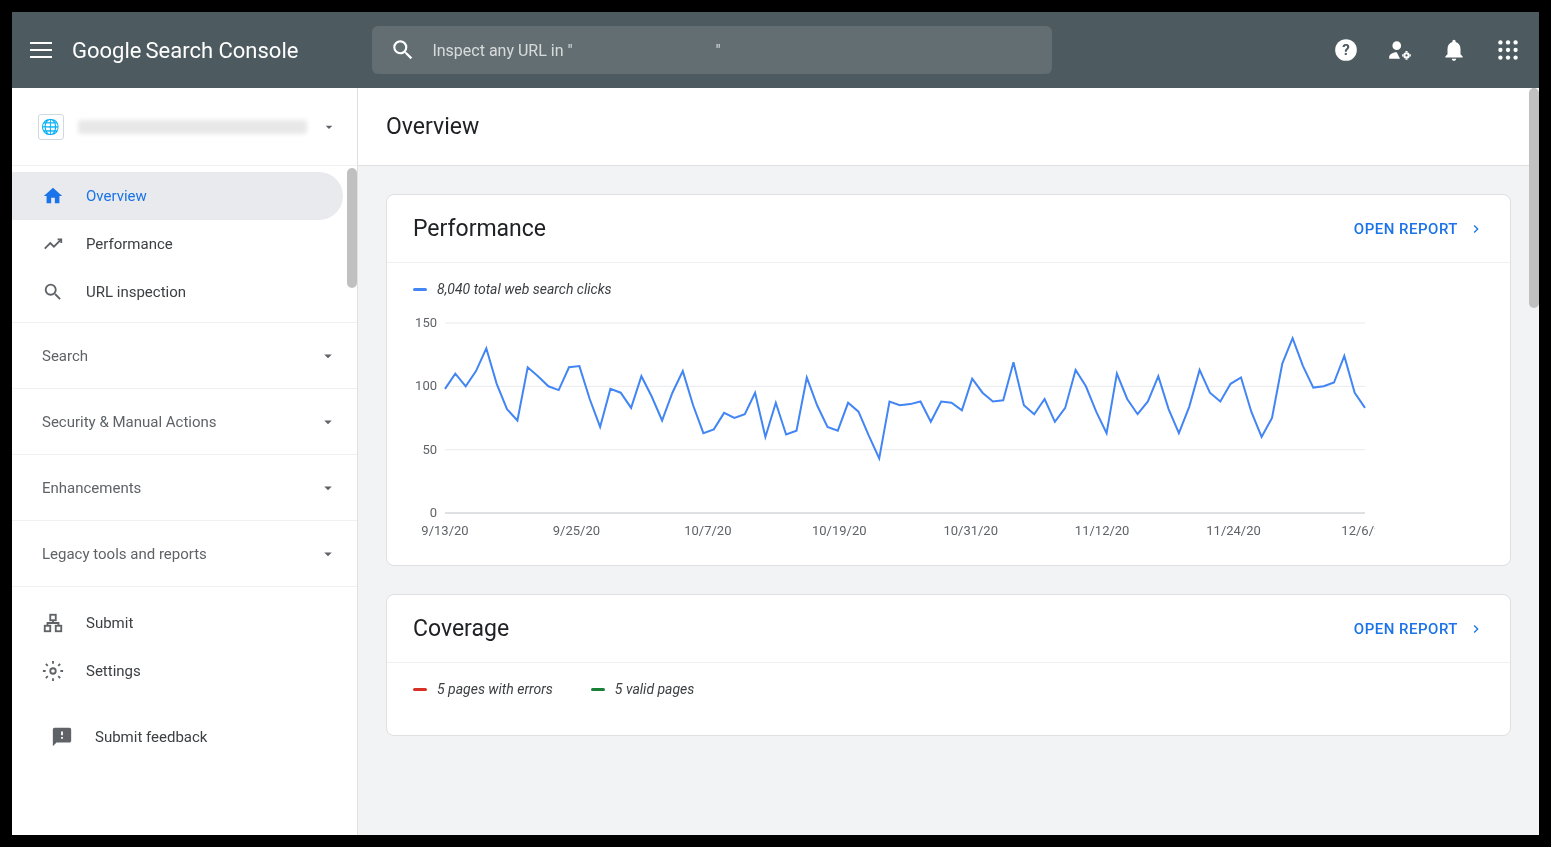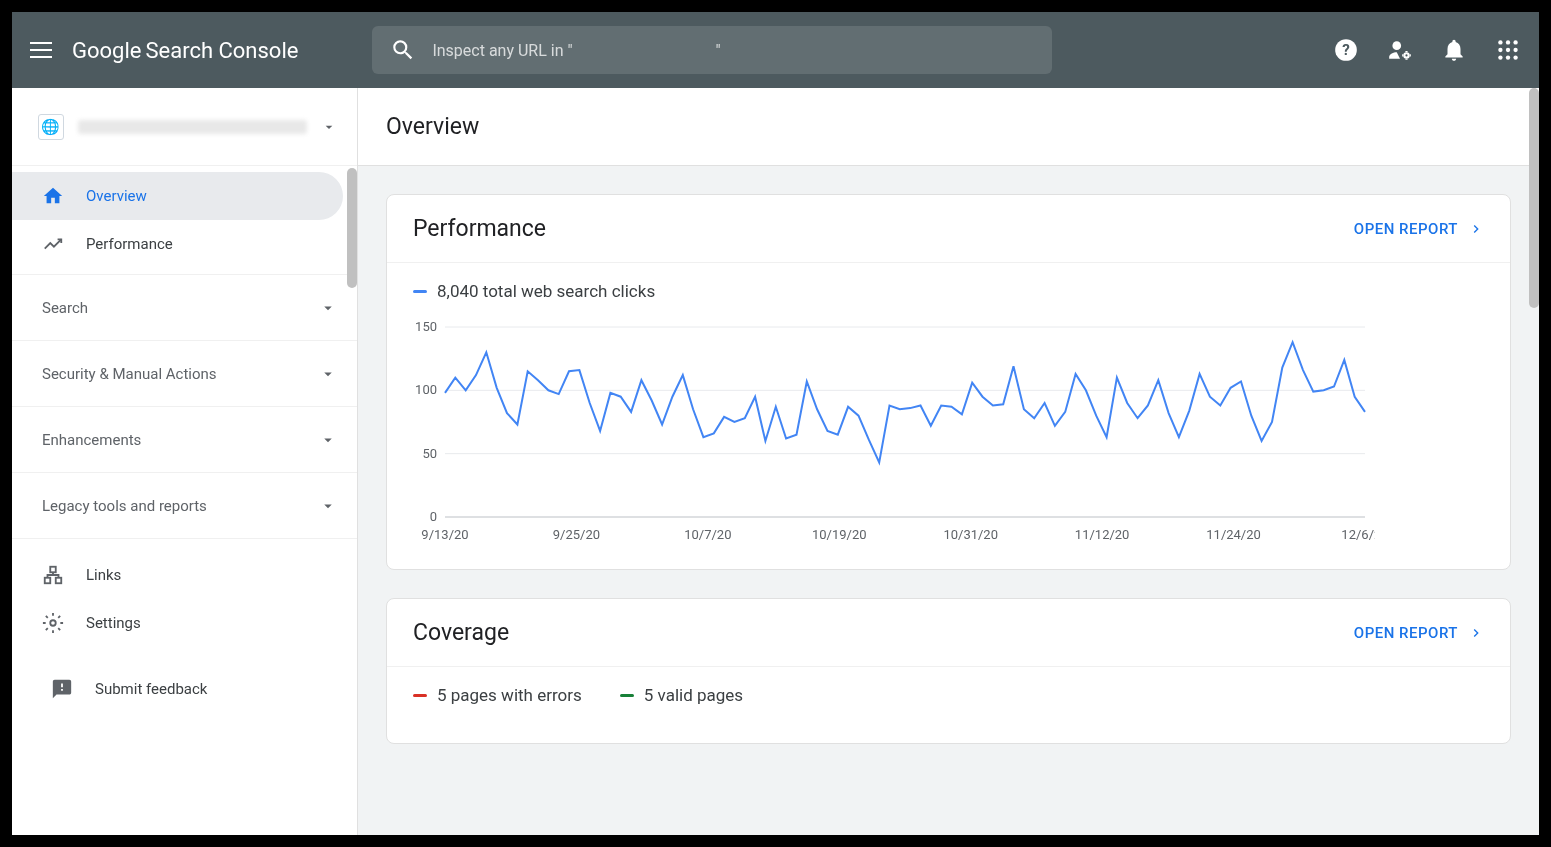--- a/index.html
+++ b/index.html
@@ -31,21 +31,21 @@
 .main-scroll { position: absolute; right: 0; top: 0; width: 10px; height: 220px; background: #c0c0c0; border-radius: 5px; }
 .page-header { background: #fff; height: 78px; display: flex; align-items: center; padding: 0 28px; border-bottom: 1px solid #e0e0e0; }
 .page-title { font-size: 23px; color: #202124; font-weight: 400; }
 .content { padding: 28px; }
 .card { background: #fff; border-radius: 8px; border: 1px solid #e0e0e0; margin-bottom: 28px; }
 .card-header { display: flex; justify-content: space-between; align-items: center; padding: 20px 26px; border-bottom: 1px solid #f0f0f0; }
 .card-title { font-size: 23px; color: #202124; }
 .open-report { color: #1a73e8; font-size: 15px; font-weight: 500; display: flex; align-items: center; gap: 10px; cursor: pointer; letter-spacing: 0.5px; }
 .card-body { padding: 18px 26px 22px; }
 .legend { display: flex; gap: 38px; margin-bottom: 16px; }
-.legend-item { display: flex; align-items: center; gap: 10px; color: #3c4043; font-size: 17px; }
+.legend-item { display: flex; align-items: center; gap: 10px; color: #3c4043; font-size: 14px; font-style: italic; }
 .legend-dash { width: 14px; height: 3px; border-radius: 2px; }
 .chart { position: relative; height: 230px; width: 970px; margin-left: -8px; }
 .chart svg { width: 100%; height: 100%; }
 .ylab { font-size: 13px; fill: #5f6368; text-anchor: end; }
 .xlab { font-size: 13px; fill: #5f6368; text-anchor: middle; }
 .gridline { stroke: #e8eaed; stroke-width: 1; }
 .baseline { stroke: #bdc1c6; stroke-width: 1; }
 .series { stroke: #4285f4; stroke-width: 2; fill: none; }
 </style>
 </head>
@@ -115,20 +115,26 @@
             </svg>
           <span>Overview</span>
         </div>
         <div class="nav-item">
           <svg viewBox="0 0 24 24" fill="none" stroke="#5f6368" stroke-width="2">
               <path d="M3 17l6-6 4 4 8-8"></path>
               <path d="M17 7h4v4"></path>
             </svg>
           <span>Performance</span>
         </div>
+        <div class="nav-item">
+          <svg viewBox="0 0 24 24" fill="#5f6368">
+              <path d="M15.5 14h-.79l-.28-.27A6.471 6.471 0 0016 9.5 6.5 6.5 0 109.5 16c1.61 0 3.09-.59 4.23-1.57l.27.28v.79l5 4.99L20.49 19l-4.99-5zm-6 0C7.01 14 5 11.99 5 9.5S7.01 5 9.5 5 14 7.01 14 9.5 11.99 14 9.5 14z"></path>
+            </svg>
+          <span>URL inspection</span>
+        </div>
       </div>
 
       <div class="nav-section">
         <span>Search</span>
         <svg width="18" height="18" viewBox="0 0 24 24" fill="#5f6368">
             <path d="M7 10l5 5 5-5z"></path>
           </svg>
       </div>
       <div class="nav-section">
         <span>Security &amp; Manual Actions</span>
@@ -150,21 +156,21 @@
       </div>
 
       <div class="nav-footer">
         <div class="nav-item">
           <svg viewBox="0 0 24 24" fill="none" stroke="#5f6368" stroke-width="2">
               <rect x="9" y="3" width="6" height="6"></rect>
               <rect x="3" y="15" width="6" height="6"></rect>
               <rect x="15" y="15" width="6" height="6"></rect>
               <path d="M12 9v3M12 12H6v3M12 12h6v3"></path>
             </svg>
-          <span>Links</span>
+          <span>Submit</span>
         </div>
         <div class="nav-item">
           <svg viewBox="0 0 24 24" fill="none" stroke="#5f6368" stroke-width="2">
               <circle cx="12" cy="12" r="3"></circle>
               <path d="M12 1v3M12 20v3M4.2 4.2l2.1 2.1M17.7 17.7l2.1 2.1M1 12h3M20 12h3M4.2 19.8l2.1-2.1M17.7 6.3l2.1-2.1"></path>
             </svg>
           <span>Settings</span>
         </div>
       </div>
 

